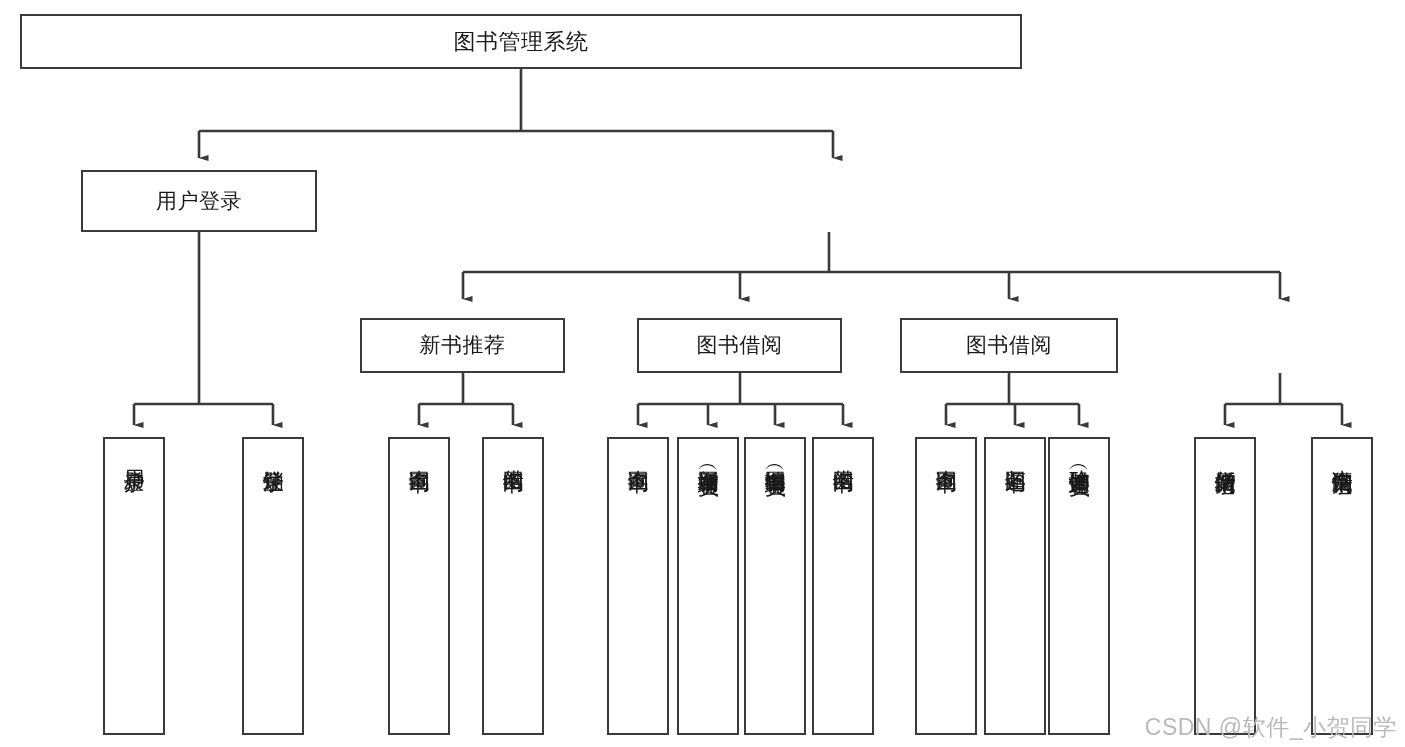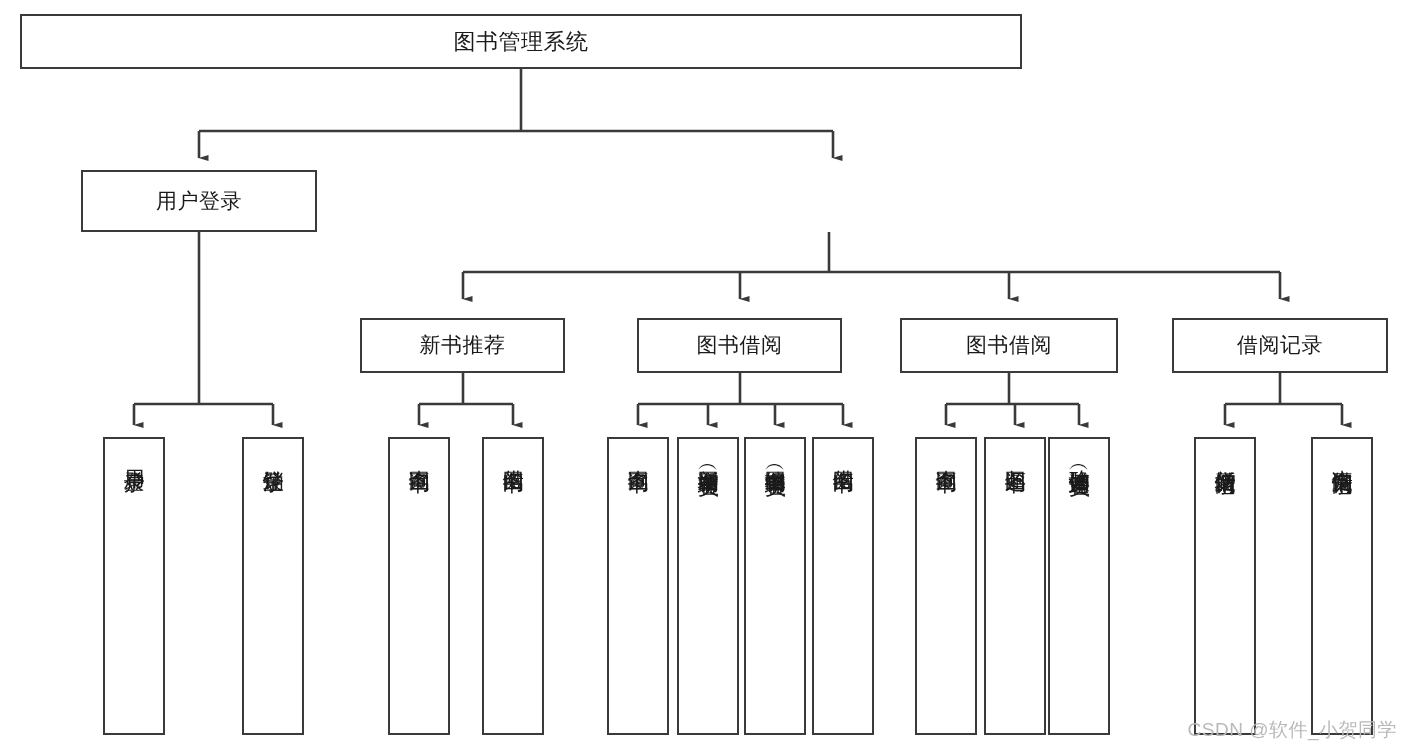--- a/index.html
+++ b/index.html
@@ -62,21 +62,21 @@
     text-orientation: upright;
     font-size: 21px;
     line-height: 1.08;
     letter-spacing: 1px;
     white-space: nowrap;
   }
   #watermark {
     position: absolute;
     right: 8px;
     bottom: 4px;
-    font-size: 19px;
+    font-size: 23px;
     color: #b9b9b9;
     white-space: nowrap;
     z-index: 5;
     letter-spacing: 0.5px;
   }
 </style>
 </head>
 <body>
 
 <div id="canvas">
@@ -143,23 +143,20 @@
 
   <div class="node horiz" style="left:637px; top:318px; width:205px; height:55px;">
     <span class="lbl">图书借阅</span>
   </div>
   <div class="node horiz" style="left:360px; top:318px; width:205px; height:55px;">
     <span class="lbl">新书推荐</span>
   </div>
   <div class="node horiz" style="left:900px; top:318px; width:218px; height:55px;">
     <span class="lbl">图书借阅</span>
   </div>
-  <div class="node horiz" style="left:1172px; top:318px; width:216px; height:55px;">
-    <span class="lbl">借阅记录</span>
-  </div>
 
   <div class="node vert" style="left:103px; top:437px; width:62px; height:298px;">
     <span class="lbl">用户登录</span>
   </div>
   <div class="node vert" style="left:242px; top:437px; width:62px; height:298px;">
     <span class="lbl">注销登录</span>
   </div>
 
   <div class="node vert" style="left:388px; top:437px; width:62px; height:298px;">
     <span class="lbl">查询图书</span>

